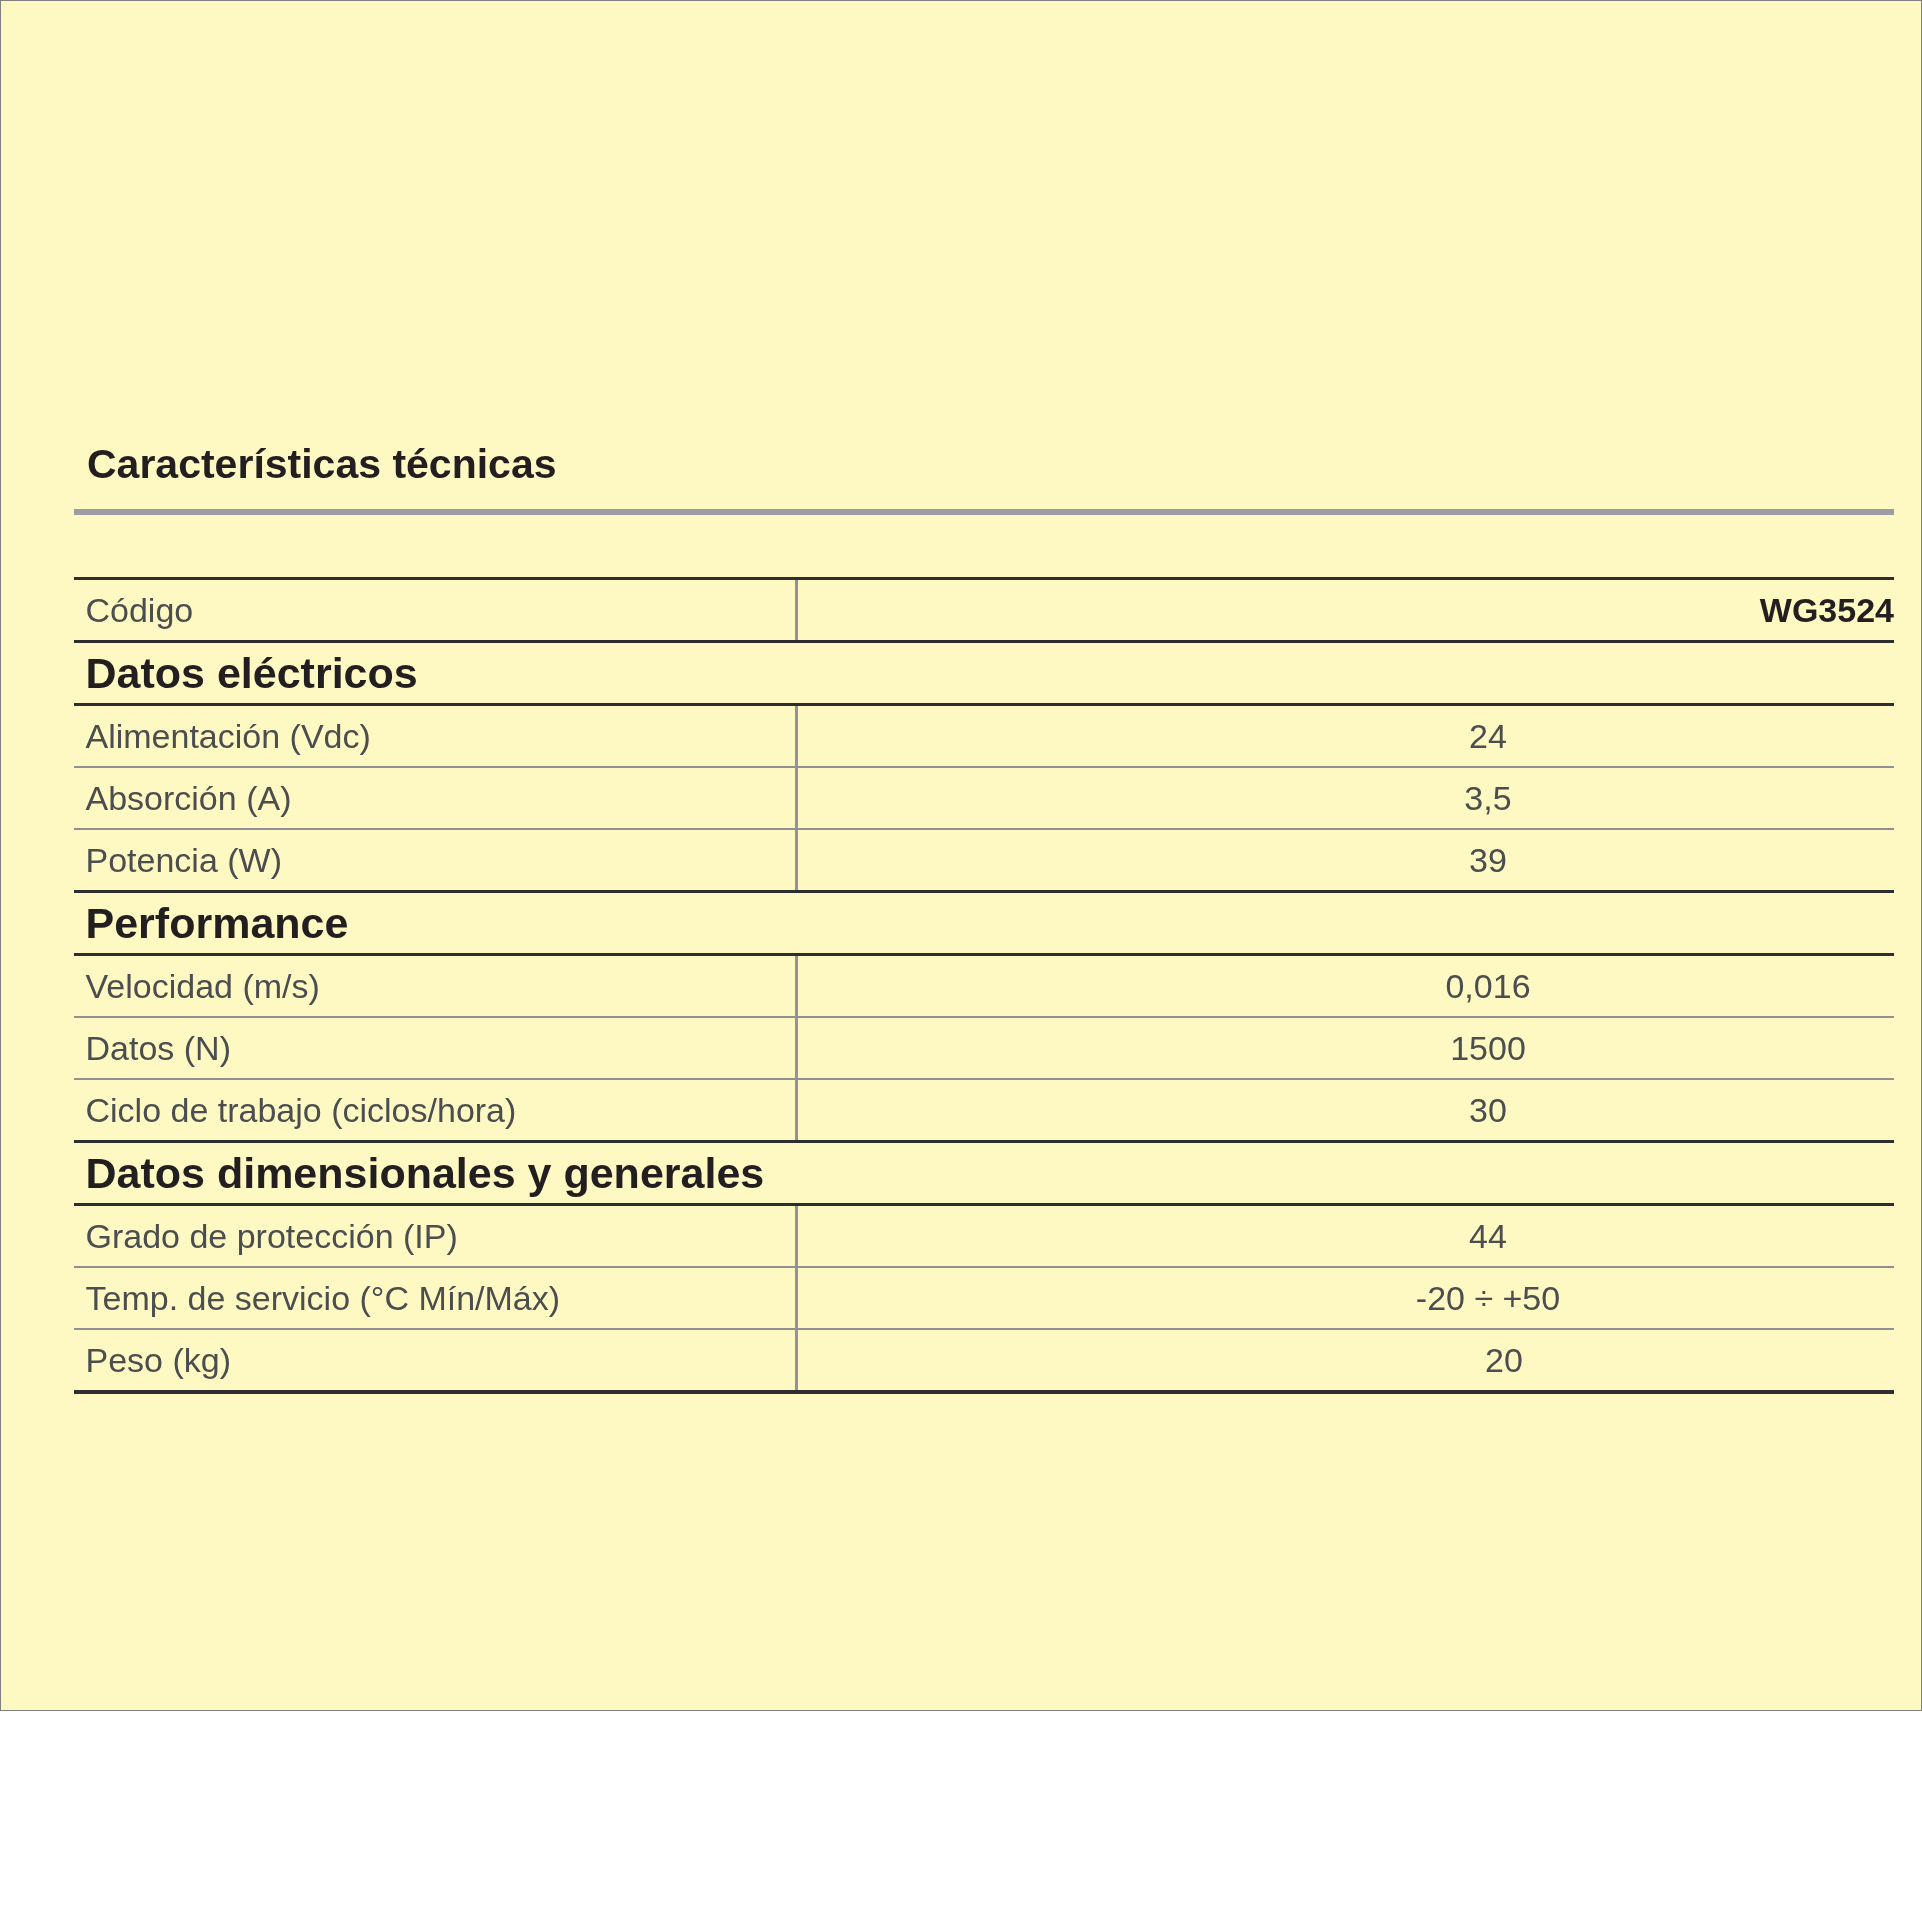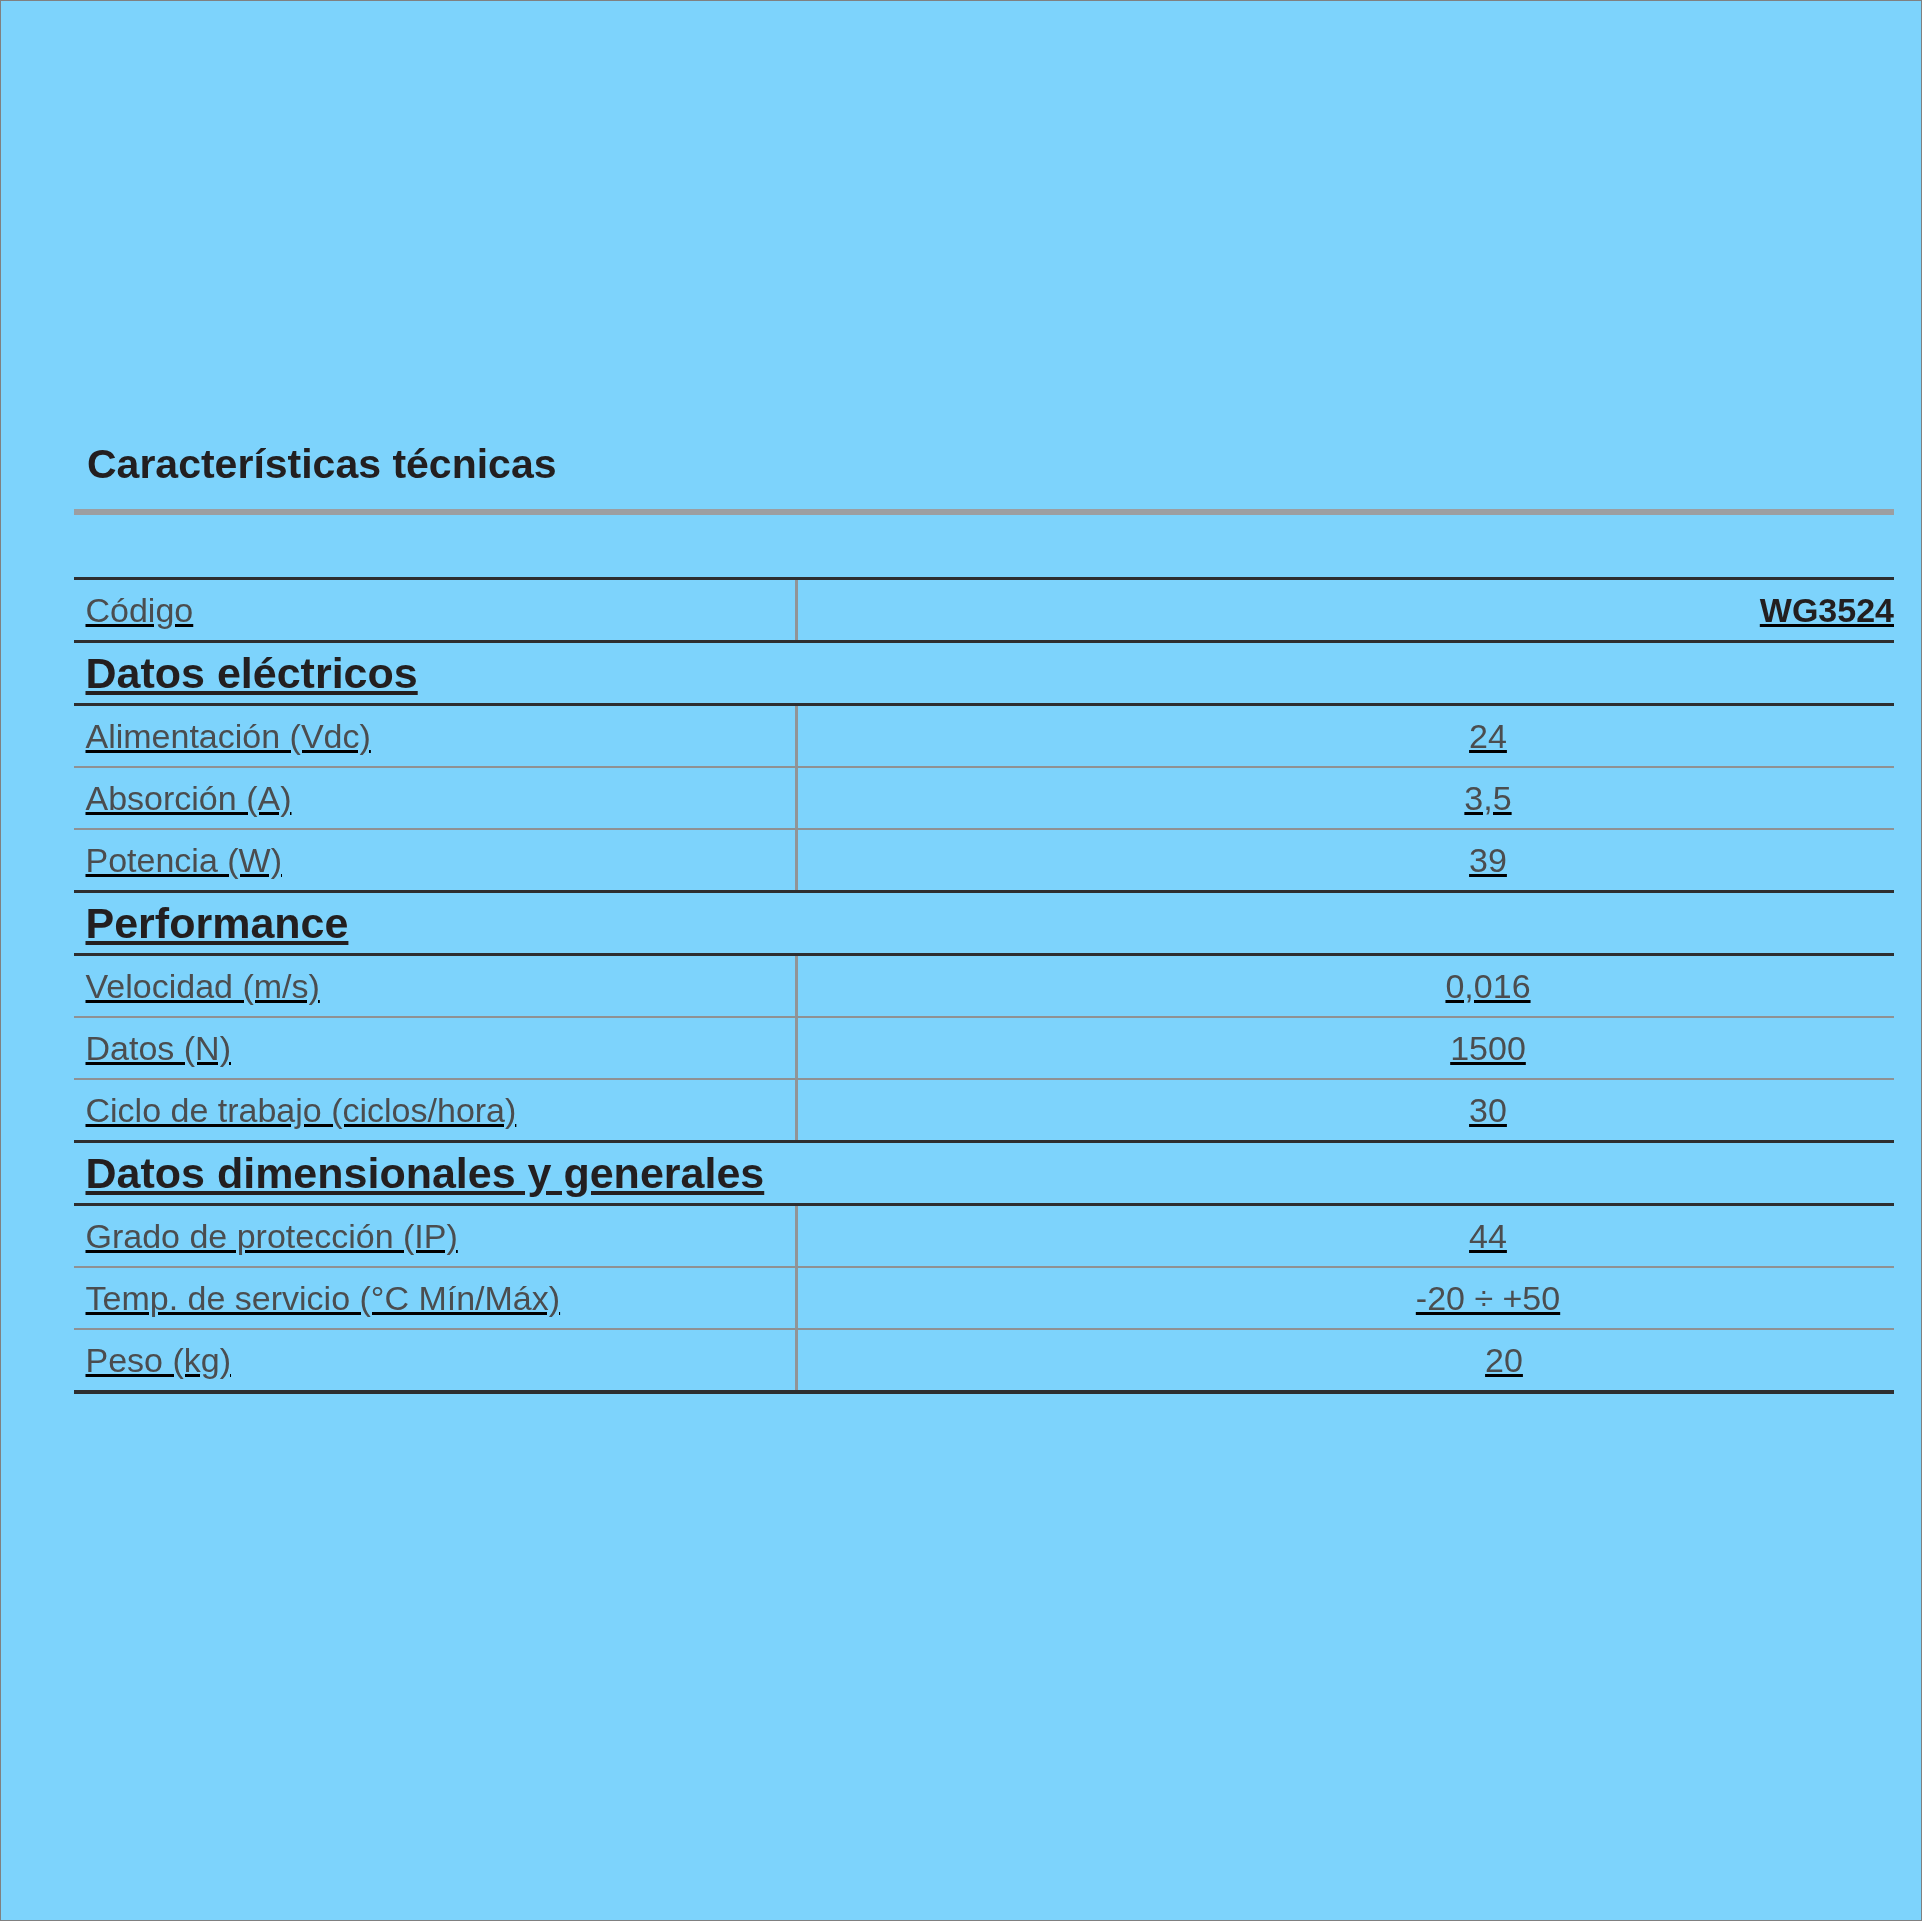--- a/index.html
+++ b/index.html
@@ -3,24 +3,24 @@
 <meta charset="utf-8">
 <style>
   html, body {
     margin: 0;
     padding: 0;
     background: #ffffff;
   }
   .page {
     position: relative;
     width: 1922px;
-    height: 1921px;
+    height: 1711px;
     box-sizing: border-box;
     border: 1.9px solid #808080;
-    background: #7dd3fc;
+    background: #fef9c3;
     font-family: "Liberation Sans", sans-serif;
     overflow: hidden;
   }
   .page-title {
     position: absolute;
     left: 86px;
     top: 440px;
     font-size: 41px;
     font-weight: bold;
     color: #231f20;
@@ -38,21 +38,20 @@
     position: absolute;
     left: 73px;
     top: 576px;
     width: 1820px;
     border-top: 3.8px solid #2d2e30;
   }
   .row {
     display: flex;
     align-items: stretch;
     height: 60px;
-    text-decoration: underline;
   }
   .row.bb-gray { border-bottom: 2.9px solid #8f9193; }
   .row.bb-dark { border-bottom: 3.8px solid #2d2e30; }
   .row.bb-thick { border-bottom: 4.8px solid #2d2e30; gap: 32px; }
   .cell {
     box-sizing: border-box;
     line-height: 60px;
     white-space: nowrap;
     overflow: hidden;
   }

